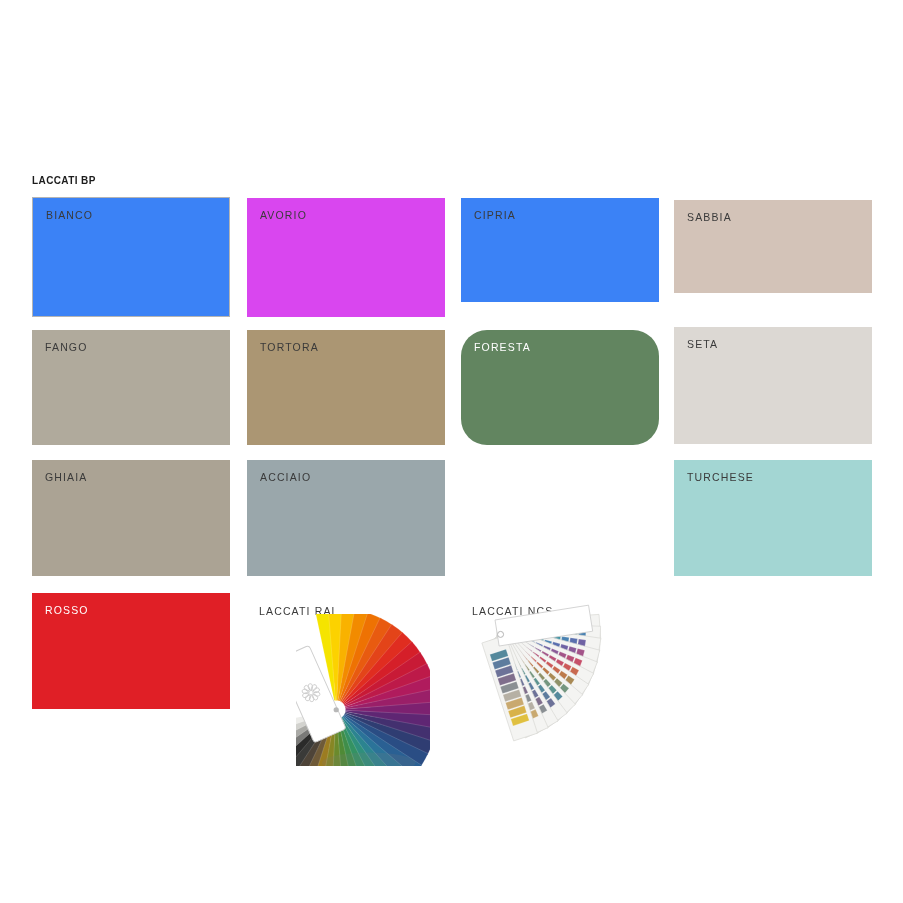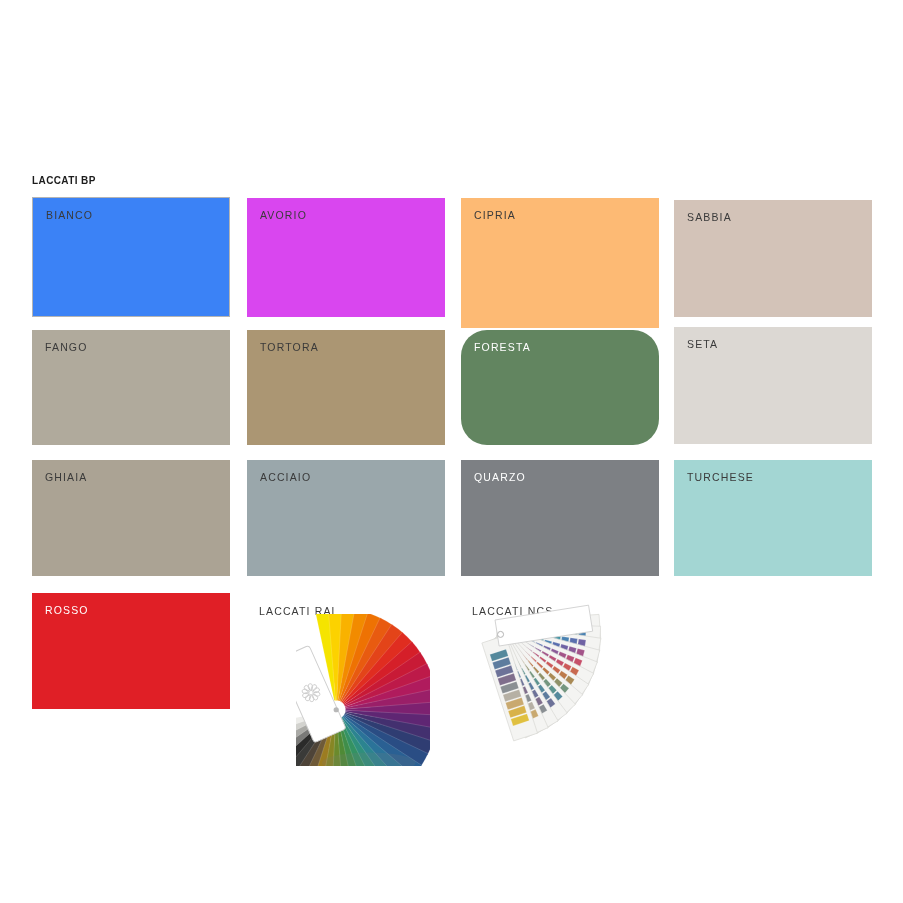--- a/index.html
+++ b/index.html
@@ -79,46 +79,43 @@
 
   <div class="section-title">LACCATI BP</div>
 
   <div class="swatch-grid" id="swatch-grid">
       <div class="swatch bordered" style="left: 32px; top: 197px; width: 198px; height: 120px; background: #3b82f6;">
         <span class="swatch-label">BIANCO</span>
       </div>
       <div class="swatch" style="left: 247px; top: 198px; width: 198px; height: 119px; background: #d946ef;">
         <span class="swatch-label">AVORIO</span>
       </div>
-      <div class="swatch" style="left: 461px; top: 198px; width: 198px; height: 130px; background: #fdba74;">
+      <div class="swatch" style="left: 461px; top: 198px; width: 198px; height: 104px; background: #3b82f6;">
         <span class="swatch-label">CIPRIA</span>
       </div>
-      <div class="swatch" style="left: 674px; top: 200px; width: 198px; height: 117px; background: rgb(211, 195, 184);">
+      <div class="swatch" style="left: 674px; top: 200px; width: 198px; height: 93px; background: rgb(211, 195, 184);">
         <span class="swatch-label">SABBIA</span>
       </div>
       <div class="swatch" style="left: 32px; top: 330px; width: 198px; height: 115px; background: rgb(176, 170, 156);">
         <span class="swatch-label">FANGO</span>
       </div>
       <div class="swatch" style="left: 247px; top: 330px; width: 198px; height: 115px; background: rgb(171, 150, 115);">
         <span class="swatch-label">TORTORA</span>
       </div>
       <div class="swatch light-text" style="left: 461px; top: 330px; width: 198px; height: 115px; background: rgb(98, 133, 96); border-radius: 26px;">
         <span class="swatch-label">FORESTA</span>
       </div>
       <div class="swatch" style="left: 674px; top: 327px; width: 198px; height: 117px; background: rgb(220, 216, 211); text-align: right;">
         <span class="swatch-label">SETA</span>
       </div>
       <div class="swatch" style="left: 32px; top: 460px; width: 198px; height: 116px; background: rgb(171, 163, 148);">
         <span class="swatch-label">GHIAIA</span>
       </div>
       <div class="swatch" style="left: 247px; top: 460px; width: 198px; height: 116px; background: rgb(154, 167, 171);">
         <span class="swatch-label">ACCIAIO</span>
-      </div>
-      <div class="swatch light-text" style="left: 461px; top: 460px; width: 198px; height: 116px; background: rgb(125, 128, 132);">
-        <span class="swatch-label">QUARZO</span>
       </div>
       <div class="swatch" style="left: 674px; top: 460px; width: 198px; height: 116px; background: rgb(163, 214, 211);">
         <span class="swatch-label">TURCHESE</span>
       </div>
       <div class="swatch light-text" style="left: 32px; top: 593px; width: 198px; height: 116px; background: rgb(224, 31, 38);">
         <span class="swatch-label">ROSSO</span>
       </div>
     </div>
 
   <div id="fandeck-layer">

